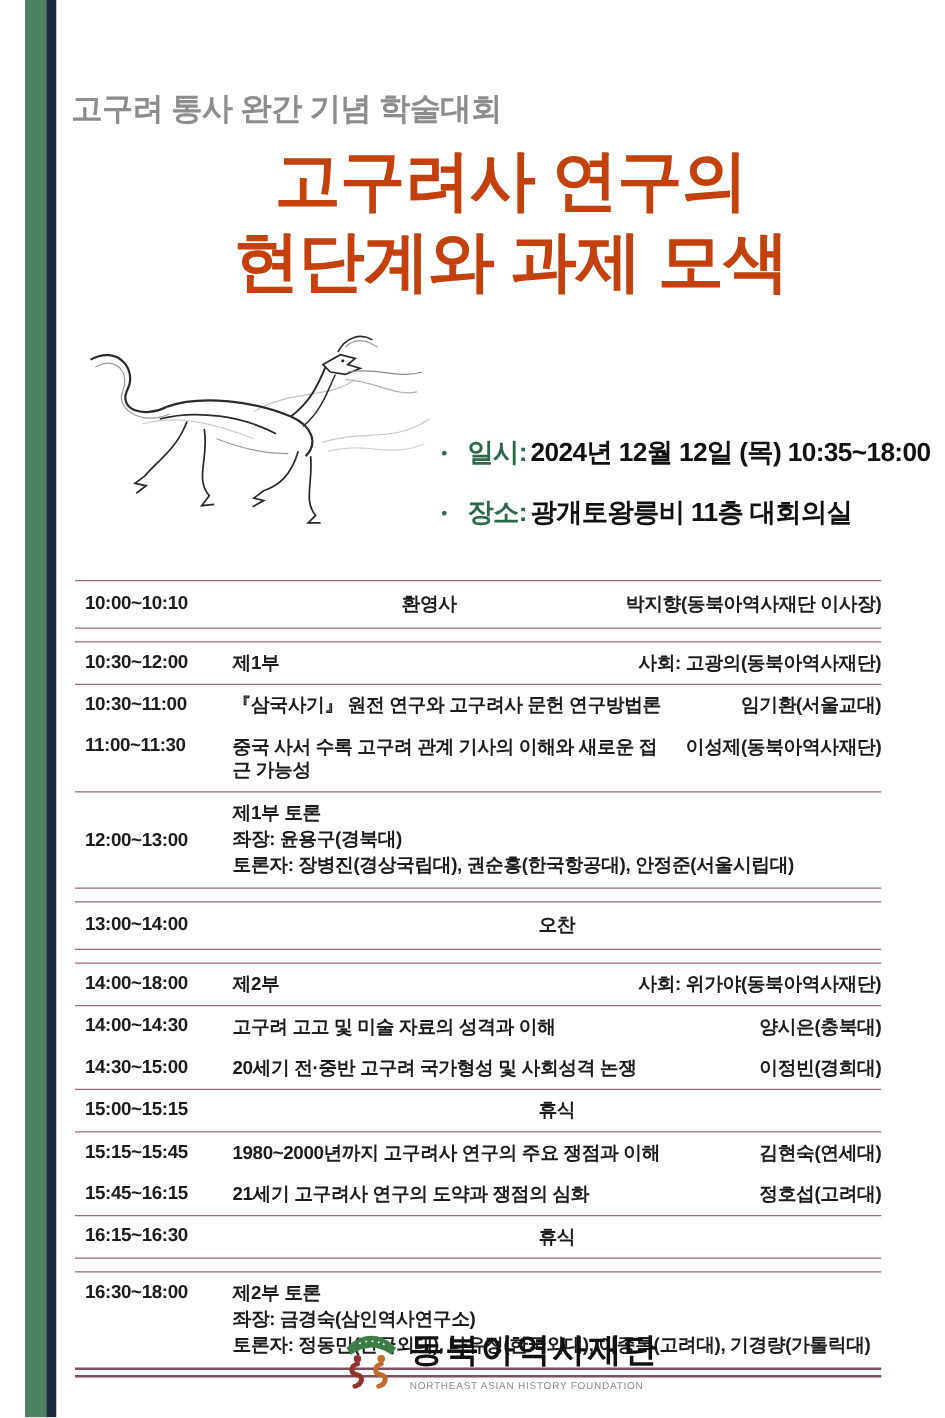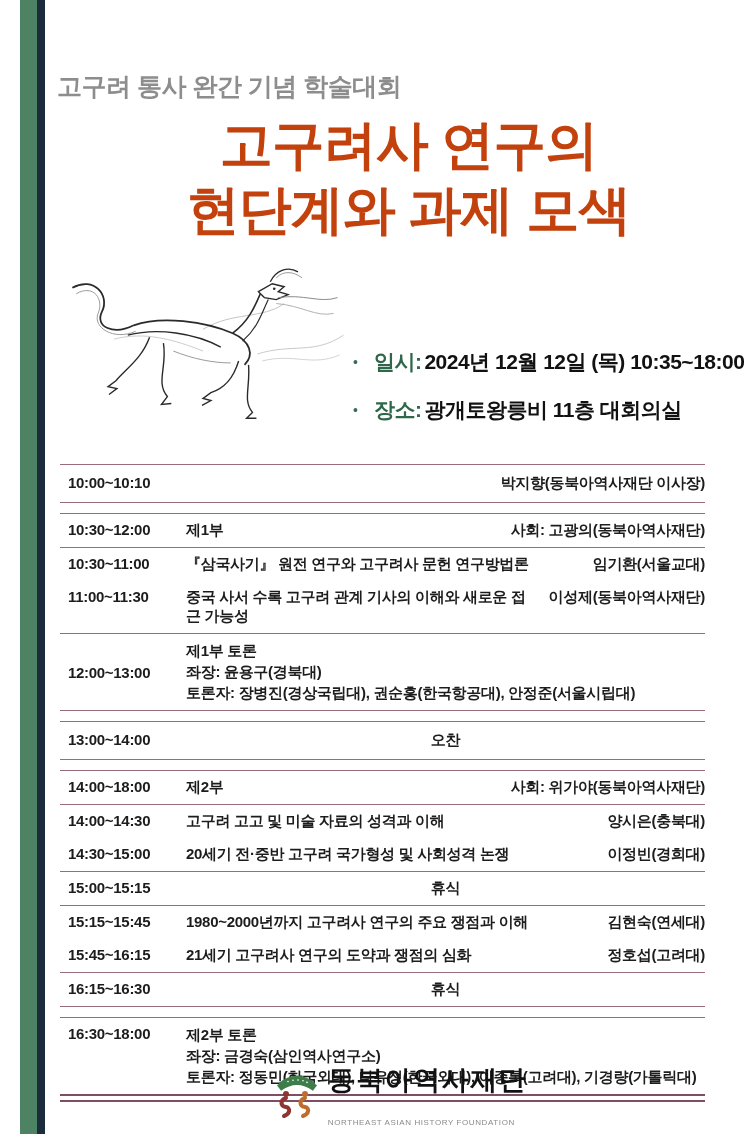--- a/index.html
+++ b/index.html
@@ -47,21 +47,21 @@
   .mid{flex:1;padding-right:12px;}
   .mid.centered{text-align:center;padding-right:0;}
   .name{flex:0 0 auto;margin-left:auto;white-space:nowrap;text-align:right;}
   .lines{flex:1;line-height:1.38;}
 
   .footer{position:absolute;left:0;top:1062px;width:711px;display:flex;justify-content:center;}
   .logo{display:flex;align-items:center;}
   .logo-mark{width:46px;height:50px;margin-right:8px;position:relative;top:2px;}
   .logo-text{display:flex;flex-direction:column;}
   .logo-kr{font-size:27px;font-weight:800;color:#111;letter-spacing:1.5px;}
-  .logo-en{font-size:8px;color:#8a8a8a;letter-spacing:0.6px;margin-top:20px;}
+  .logo-en{font-size:8px;color:#8a8a8a;letter-spacing:0.6px;margin-top:6px;}
 </style>
 </head>
 <body>
 
 <div class="page">
   <div class="bar-green"></div>
   <div class="bar-navy"></div>
 
   <div class="content">
 
@@ -115,20 +115,21 @@
           <span class="info-value">광개토왕릉비 11층 대회의실</span>
         </div>
       </div>
     </div>
 
     <div class="schedule">
       <div class="rule"></div>
 
       <div class="row tall">
         <span class="time">10:00~10:10</span>
+        <span class="mid centered">환영사</span>
         <span class="name">박지향(동북아역사재단 이사장)</span>
       </div>
 
       <div class="rule-double"></div>
 
       <div class="row">
         <span class="time">10:30~12:00</span>
         <span class="mid">제1부</span>
         <span class="name">사회: 고광의(동북아역사재단)</span>
       </div>

